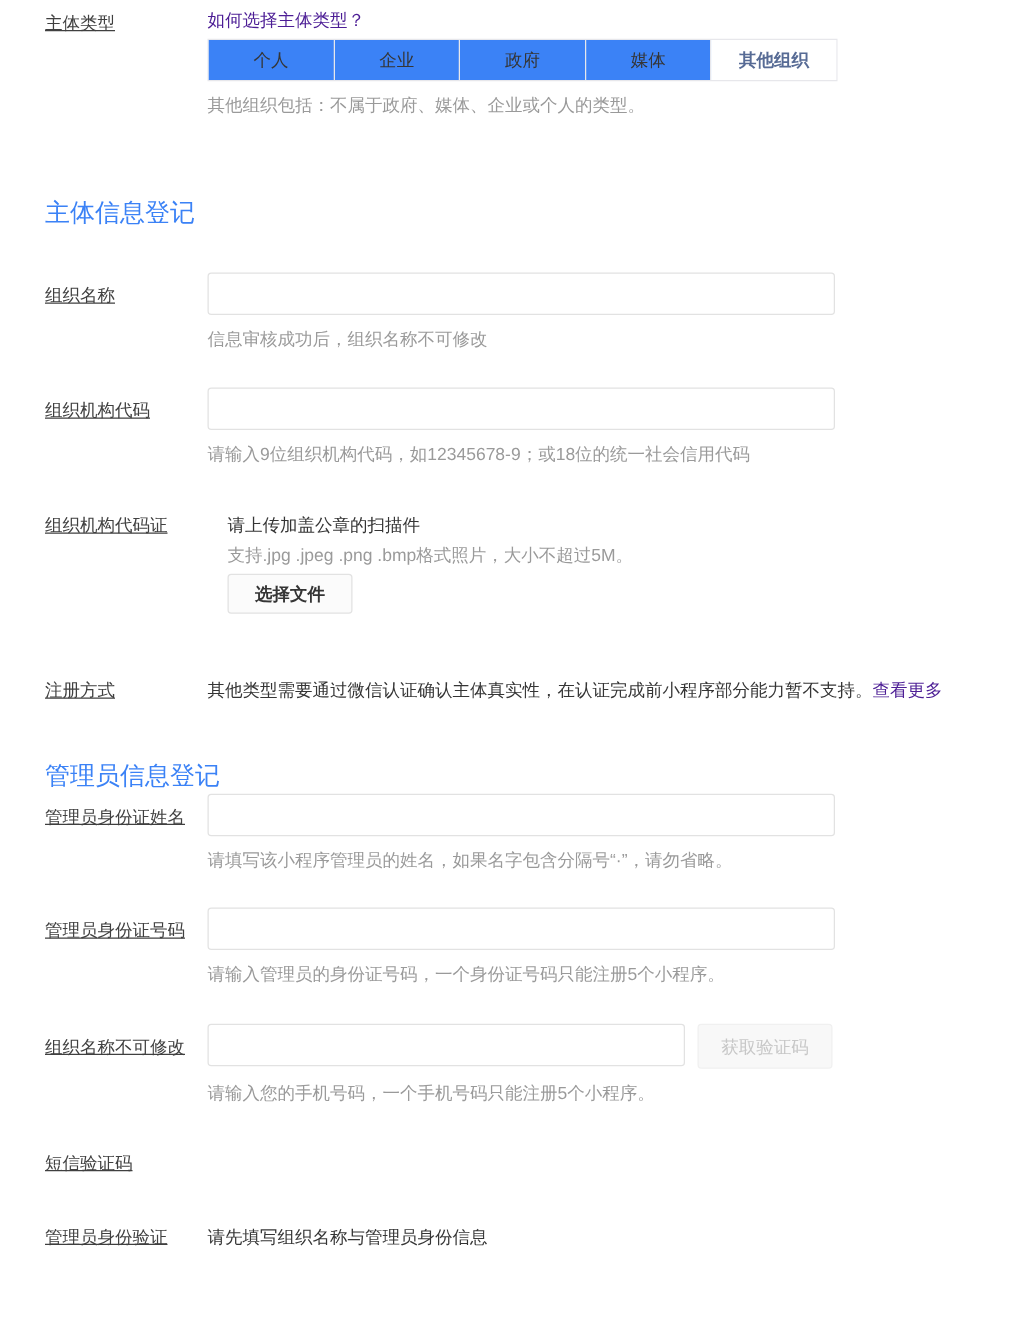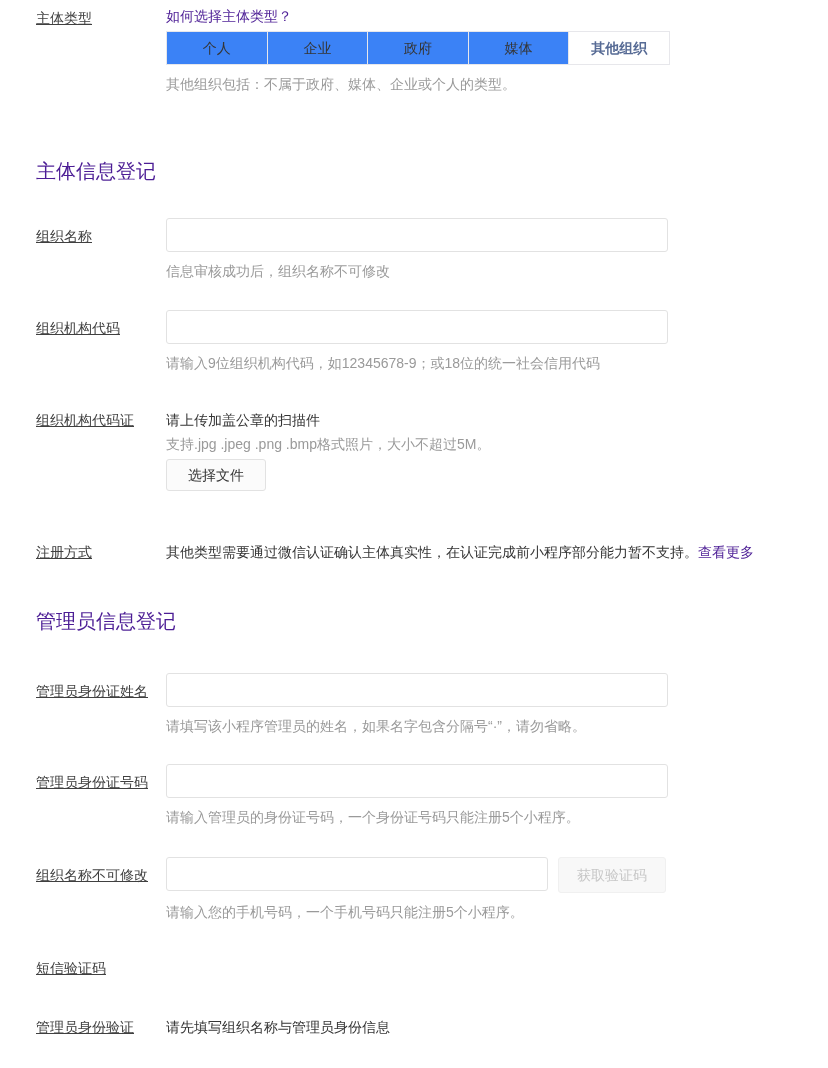--- a/index.html
+++ b/index.html
@@ -25,21 +25,21 @@
     color: #404040;
     text-decoration: underline;
   }
   .lbl.pad { padding-top: 8px; }
   .content { flex: 1; min-width: 0; }
   a.link { color: #4c1d95; text-decoration: none; cursor: pointer; }
   .helper { color: #9a9a9a; line-height: 20px; margin-top: 9px; }
   .section-title {
     font-size: 20px;
     font-weight: 400;
-    color: #4c1d95;
+    color: #3b82f6;
     line-height: 28px;
     margin-left: 36px;
   }
   
   .tabs {
     display: flex;
     width: 504px;
     border: 1px solid #e7e7eb;
     margin-top: 5px;
   }
@@ -81,20 +81,21 @@
     line-height: 30px;
     padding: 0 18px;
     background: #fbfbfb;
     border: 1px solid #e2e2e2;
     border-radius: 3px;
     color: #353535;
     font-size: 14px;
     text-align: center;
     cursor: pointer;
     margin-top: 5px;
+    font-weight: bold;
   }
   .btn-code {
     display: inline-block;
     min-width: 108px;
     height: 36px;
     line-height: 34px;
     padding: 0 16px;
     margin-left: 10px;
     background: #f8f8f8;
     border: 1px solid #f0f0f0;
@@ -104,24 +105,24 @@
     text-align: center;
     cursor: not-allowed;
   }
   .body-text { line-height: 20px; color: #353535; }
   .body-text.gray { color: #9a9a9a; margin-top: 4px; }
   .sms-link { margin-left: 12px; line-height: 36px; white-space: nowrap; }
   
   .mt-heading1 { margin-top: 63px; }
   .mt-row-orgname { margin-top: 33px; }
   .mt-row-orgcode { margin-top: 29px; }
-  .mt-row-orgcert { margin-top: 37px; }
+  .mt-row-orgcert { margin-top: 37px; gap: 16px; }
   .mt-row-regmethod { margin-top: 51px; }
   .mt-heading2 { margin-top: 45px; }
-  .mt-row-adminname { margin-top: 38px; }
+  .mt-row-adminname { }
   .mt-row-adminid { margin-top: 28px; }
   .mt-row-adminphone { margin-top: 30px; }
   .mt-row-smscode { margin-top: 28px; }
   .mt-row-verify { margin-top: 39px; }
 </style>
 </head>
 <body>
 
 <div class="page">
 

